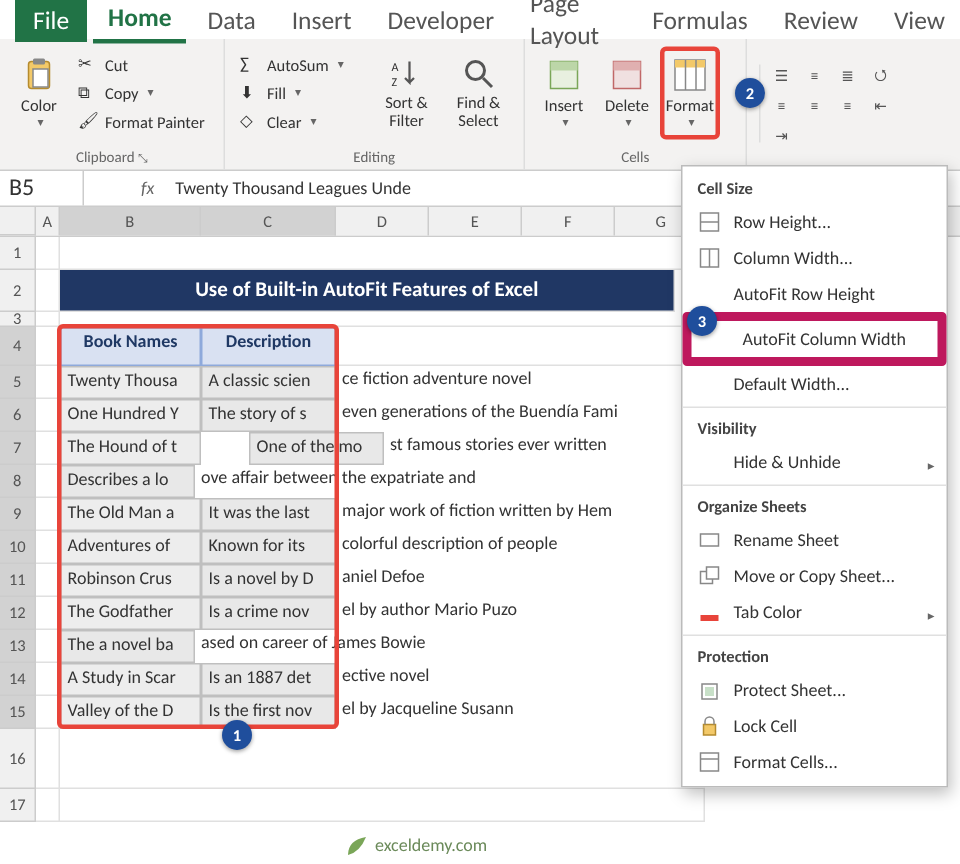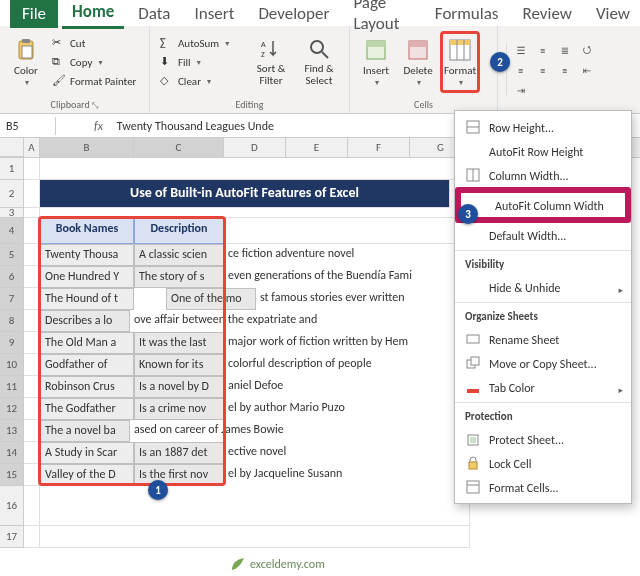--- a/index.html
+++ b/index.html
@@ -19,21 +19,21 @@
 .ribbon-col { display: flex; flex-direction: column; gap: 1px; }
 .big-btn { display: flex; flex-direction: column; align-items: center; justify-content: center; width: 40px; height: 62px; padding: 2px; cursor: pointer; font-size: 11px; }
 .big-btn .icon-box { width: 24px; height: 24px; margin-bottom: 2px; }
 .small-btn { display: flex; align-items: center; gap: 4px; padding: 1px 4px; font-size: 11px; cursor: pointer; height: 18px; }
 .small-btn .mini-icon { width: 14px; height: 14px; }
 .format-btn { border: 3px solid #e8443a; border-radius: 4px; }
 .dropdown-arrow { font-size: 8px; margin-left: 2px; color: #666; }
 
 
 .formula-bar { display: flex; align-items: center; height: 24px; border-bottom: 1px solid #ccc; }
-.name-box { width: 56px; padding: 2px 6px; border-right: 1px solid #ccc; font-size: 12px; }
+.name-box { width: 56px; padding: 2px 6px; border-right: 1px solid #ccc; font-size: 16px; }
 .fx { padding: 0 8px; color: #666; font-style: italic; }
 .formula-input { flex: 1; padding: 2px 6px; font-size: 12px; border: none; }
 
 
 .grid { position: relative; }
 .col-headers { display: flex; height: 20px; background: #f0f0f0; border-bottom: 1px solid #ccc; }
 .row-header, .corner { width: 24px; background: #f0f0f0; border-right: 1px solid #ccc; border-bottom: 1px solid #ccc; font-size: 11px; display: flex; align-items: center; justify-content: center; color: #555; }
 .col-header { border-right: 1px solid #ccc; font-size: 11px; display: flex; align-items: center; justify-content: center; color: #555; background: #f0f0f0; }
 .col-header.sel { background: #d2d2d2; }
 .rows { }
@@ -295,21 +295,21 @@
       <div class="row">
         <div class="row-header sel">9</div>
         <div class="cell" style="width:16px;"></div>
         <div class="cell data-cell" style="width:94px;">The Old Man a</div>
         <div class="cell data-cell colc" style="width:90px;">It was the last</div>
         <div class="cell overflow" style="width:240px; border:none;"> major work of fiction written by Hem</div>
       </div>
       <div class="row">
         <div class="row-header sel">10</div>
         <div class="cell" style="width:16px;"></div>
-        <div class="cell data-cell" style="width:94px;">Godfather of</div>
+        <div class="cell data-cell" style="width:94px;">Adventures of</div>
         <div class="cell data-cell colc" style="width:90px;">Known for its</div>
         <div class="cell overflow" style="width:240px; border:none;"> colorful description of people</div>
       </div>
       <div class="row">
         <div class="row-header sel">11</div>
         <div class="cell" style="width:16px;"></div>
         <div class="cell data-cell" style="width:94px;">Robinson Crus</div>
         <div class="cell data-cell colc" style="width:90px;">Is a novel by D</div>
         <div class="cell overflow" style="width:240px; border:none;">aniel Defoe</div>
       </div>
@@ -349,41 +349,42 @@
         <div class="row-header">17</div>
         <div class="cell" style="width:16px;"></div>
         <div class="cell" style="width:430px;"></div>
       </div>
     </div>
 
   <div class="selection" style="top:78px; left:38px; width:188px; height:270px;"></div>
 </div>
 
 <div class="format-menu">
+  <div class="menu-header">Cell Size</div>
   <div class="menu-item">
       <span class="mi">
     <svg viewBox="0 0 16 16">
           <rect x="2" y="2" width="12" height="12" fill="none" stroke="#888"></rect>
           <line x1="2" y1="8" x2="14" y2="8" stroke="#888"></line>
         </svg>
   </span>
       <span>Row Height...</span>
     </div>
   <div class="menu-item">
+      <span class="mi">
+    <svg viewBox="0 0 16 16">
+          <rect x="2" y="2" width="12" height="12" fill="none" stroke="#888"></rect>
+          <line x1="8" y1="2" x2="8" y2="14" stroke="#888"></line>
+        </svg>
+  </span>
+      <span>Column Width...</span>
+    </div>
+  <div class="menu-item">
       <span class="mi"></span>
       <span>AutoFit Row Height</span>
-    </div>
-  <div class="menu-item">
-      <span class="mi">
-    <svg viewBox="0 0 16 16">
-          <rect x="2" y="2" width="12" height="12" fill="none" stroke="#888"></rect>
-          <line x1="8" y1="2" x2="8" y2="14" stroke="#888"></line>
-        </svg>
-  </span>
-      <span>Column Width...</span>
     </div>
   <div class="menu-item highlight">
       <span class="mi"></span>
       <span>AutoFit Column Width</span>
     </div>
   <div class="menu-item">
       <span class="mi"></span>
       <span>Default Width...</span>
     </div>
   <div class="menu-sep"></div>

